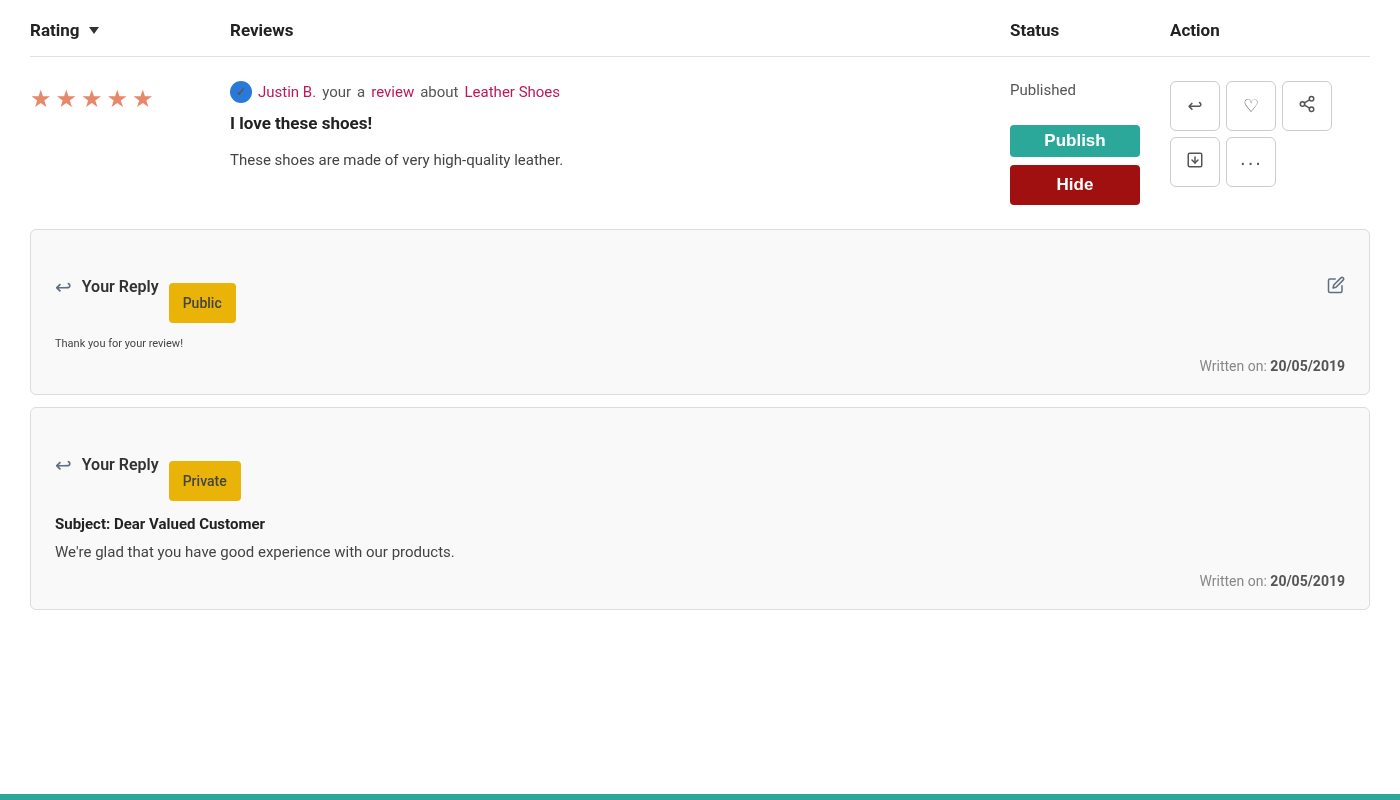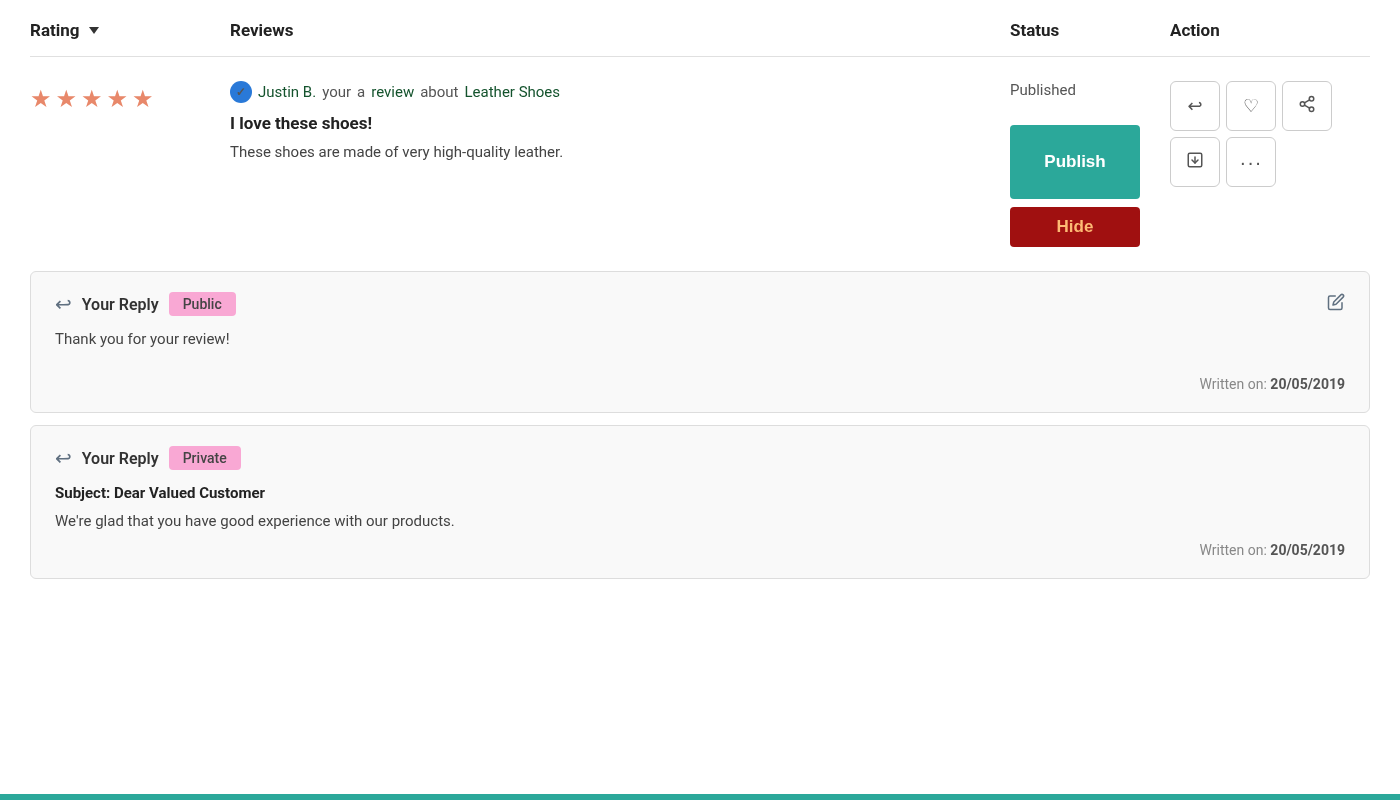--- a/index.html
+++ b/index.html
@@ -77,32 +77,32 @@
       width: 22px;
       height: 22px;
       background: #2979d8;
       border-radius: 50%;
       color: white;
       font-size: 12px;
       font-weight: bold;
       flex-shrink: 0;
     }
     .link-blue {
-      color: #14532d;
+      color: #be185d;
       text-decoration: none;
       cursor: pointer;
     }
     .review-meta span {
       color: #555;
     }
     .review-title {
       font-size: 17px;
       font-weight: 700;
       color: #222;
-      margin-bottom: 8px;
+      margin-bottom: 16px;
     }
     .review-body {
       font-size: 15px;
       color: #444;
       line-height: 1.5;
     }
     
     .status-col {
       display: flex;
       flex-direction: column;
@@ -112,30 +112,30 @@
     .status-published {
       color: #555;
       font-size: 15px;
       margin-bottom: 18px;
     }
     .btn-publish {
       background: #2ba89a;
       color: #fff;
       border: none;
       border-radius: 4px;
-      padding: 27px 0;
+      padding: 6px 0;
       width: 130px;
       font-size: 17px;
       font-weight: 600;
       cursor: pointer;
       text-align: center;
     }
     .btn-hide {
       background: #a01010;
-      color: #fdba74;
+      color: #ffffff;
       border: none;
       border-radius: 4px;
       padding: 10px 12px;
       width: 130px;
       font-size: 17px;
       font-weight: 600;
       cursor: pointer;
       text-align: center;
     }
     
@@ -186,37 +186,38 @@
     .reply-arrow {
       color: #607080;
       font-size: 20px;
     }
     .reply-label {
       font-size: 16px;
       font-weight: 600;
       color: #333;
     }
     .reply-badge {
-      background: #f9a8d4;
+      background: #eab308;
       border-radius: 4px;
-      padding: 4px 14px;
+      padding: 12px 14px;
       font-size: 14px;
       color: #444;
       font-weight: 500;
+      margin-top: 33px;
     }
     .reply-edit {
       margin-left: auto;
       color: #607080;
       font-size: 18px;
       cursor: pointer;
     }
     .reply-text {
-      font-size: 15px;
-      color: #444;
-      margin-bottom: 28px;
+      font-size: 11px;
+      color: #444;
+      margin-bottom: 8px;
     }
     .reply-date {
       text-align: right;
       font-size: 14px;
       color: #888;
     }
     .reply-date strong {
       color: #555;
       font-weight: 700;
     }

